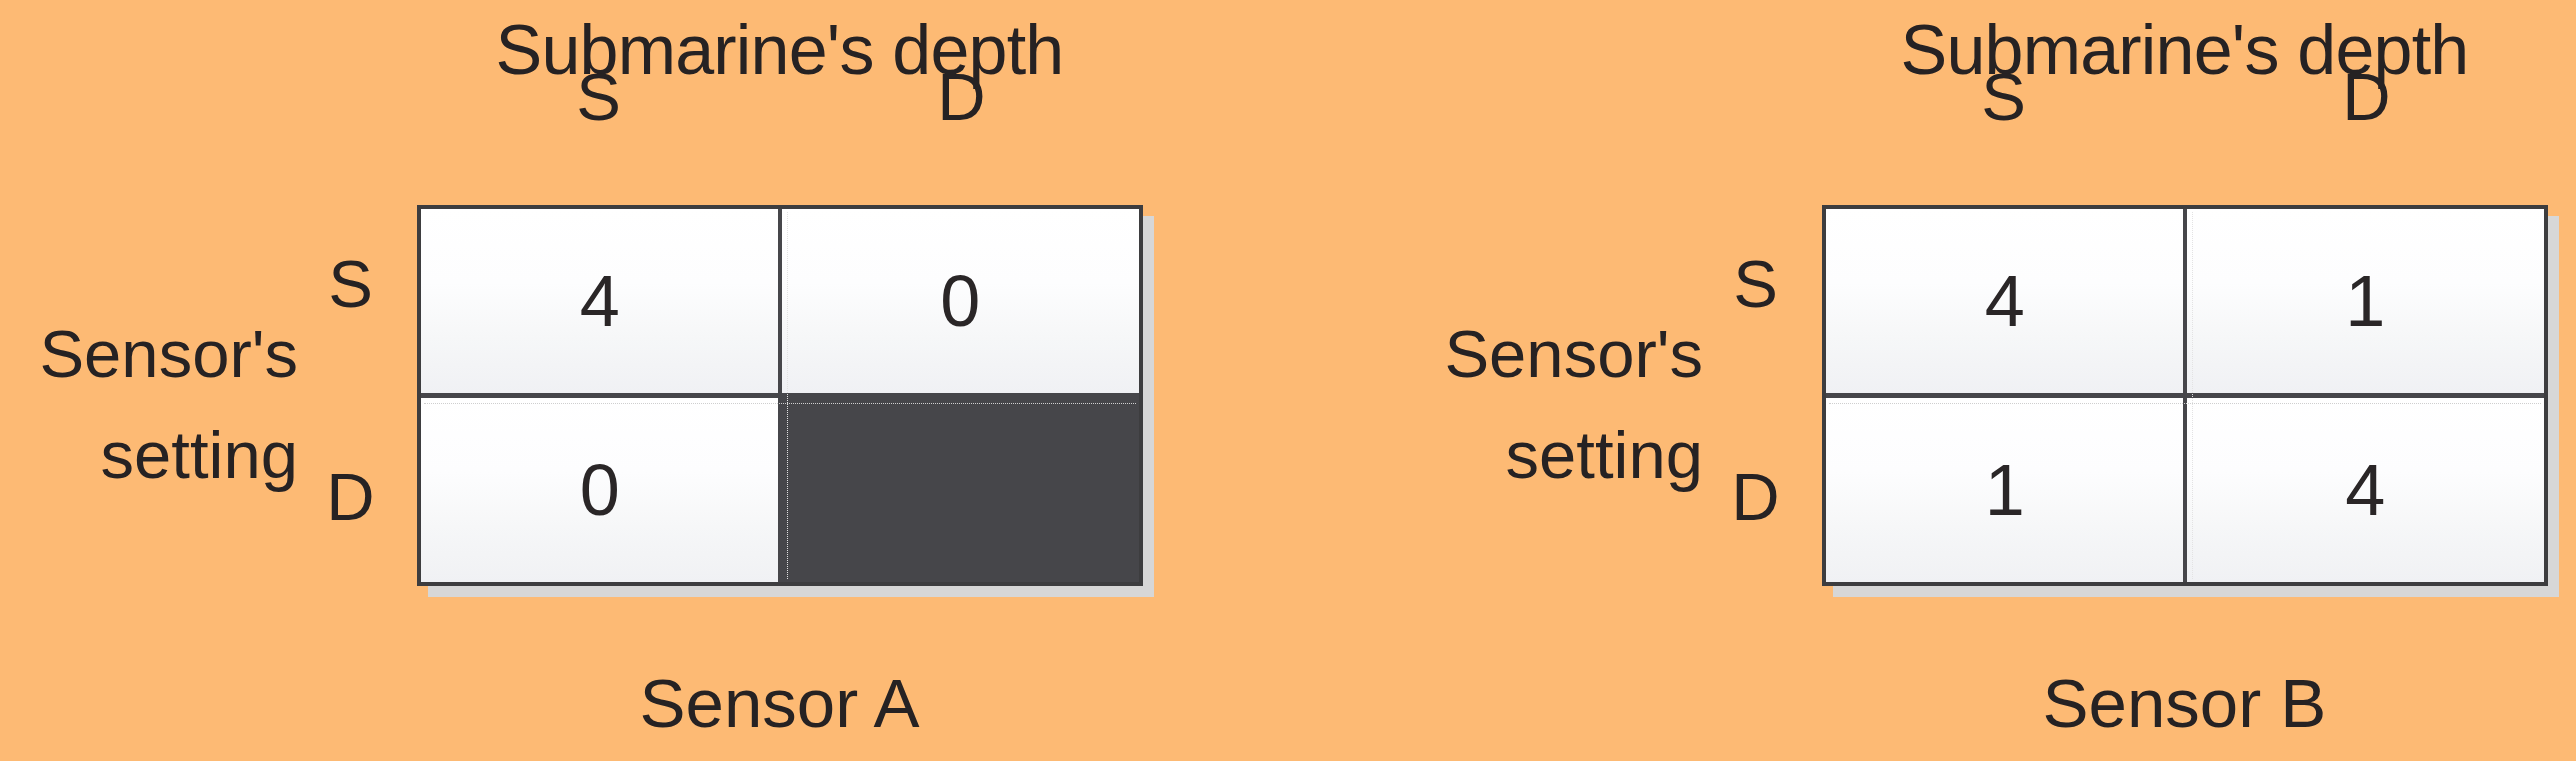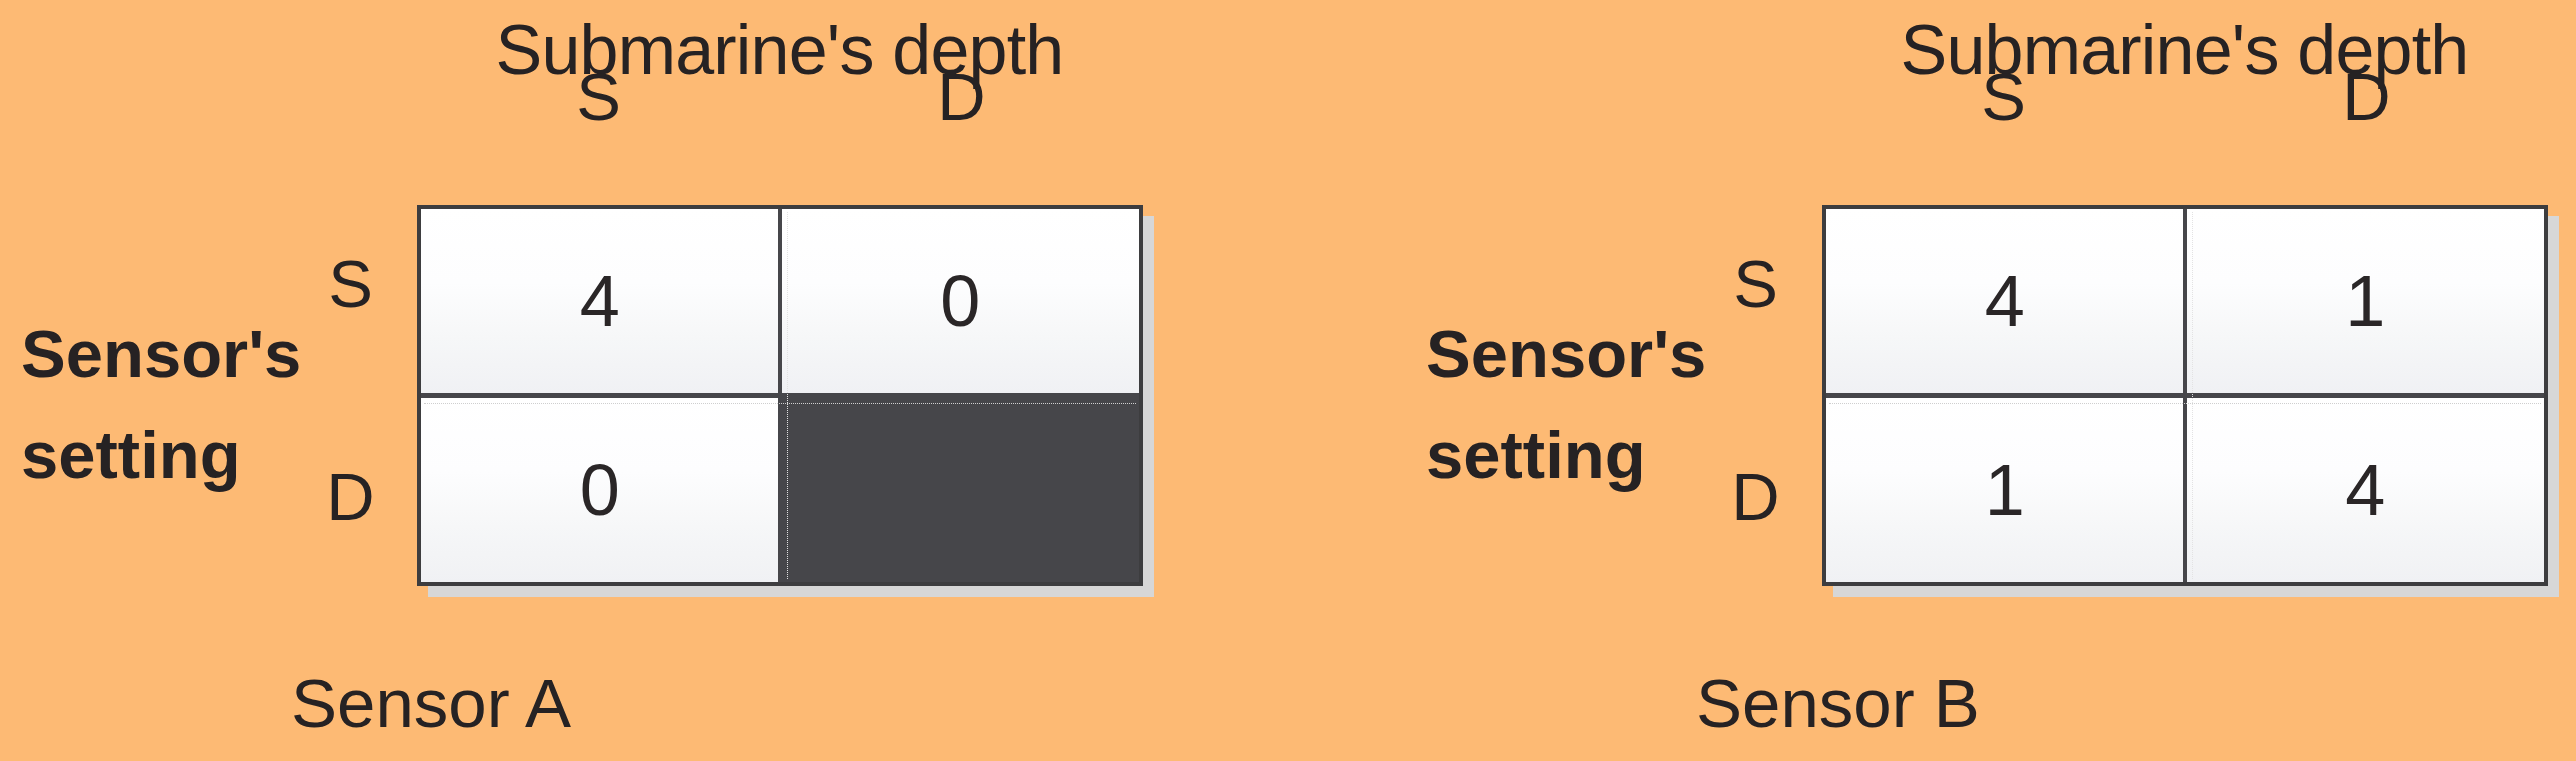--- a/index.html
+++ b/index.html
@@ -51,23 +51,22 @@
   }
   .colhead.c1 { left: 0; }
   .colhead.c2 { left: 363px; }
   .side-label {
     position: absolute;
     left: -396px;
     width: 277px;
     top: 303px;
     font-size: 67px;
     line-height: 101px;
-    text-align: left;
+    text-align: right;
     white-space: nowrap;
-    font-weight: bold;
   }
   .rowhead {
     position: absolute;
     left: -117px;
     width: 101px;
     height: 87px;
     line-height: 87px;
     font-size: 67px;
     text-align: center;
   }
@@ -116,20 +115,21 @@
     color: #2a2627;
   }
   .caption {
     position: absolute;
     left: -126px;
     width: 977px;
     top: 665px;
     height: 77px;
     line-height: 77px;
     font-size: 69px;
+    text-align: center;
     white-space: nowrap;
   }
 </style>
 </head>
 <body>
 
 <div class="figure">
 
   <section class="group" style="--tx: 417px;">
     <div class="axis-title">Submarine's depth</div>

